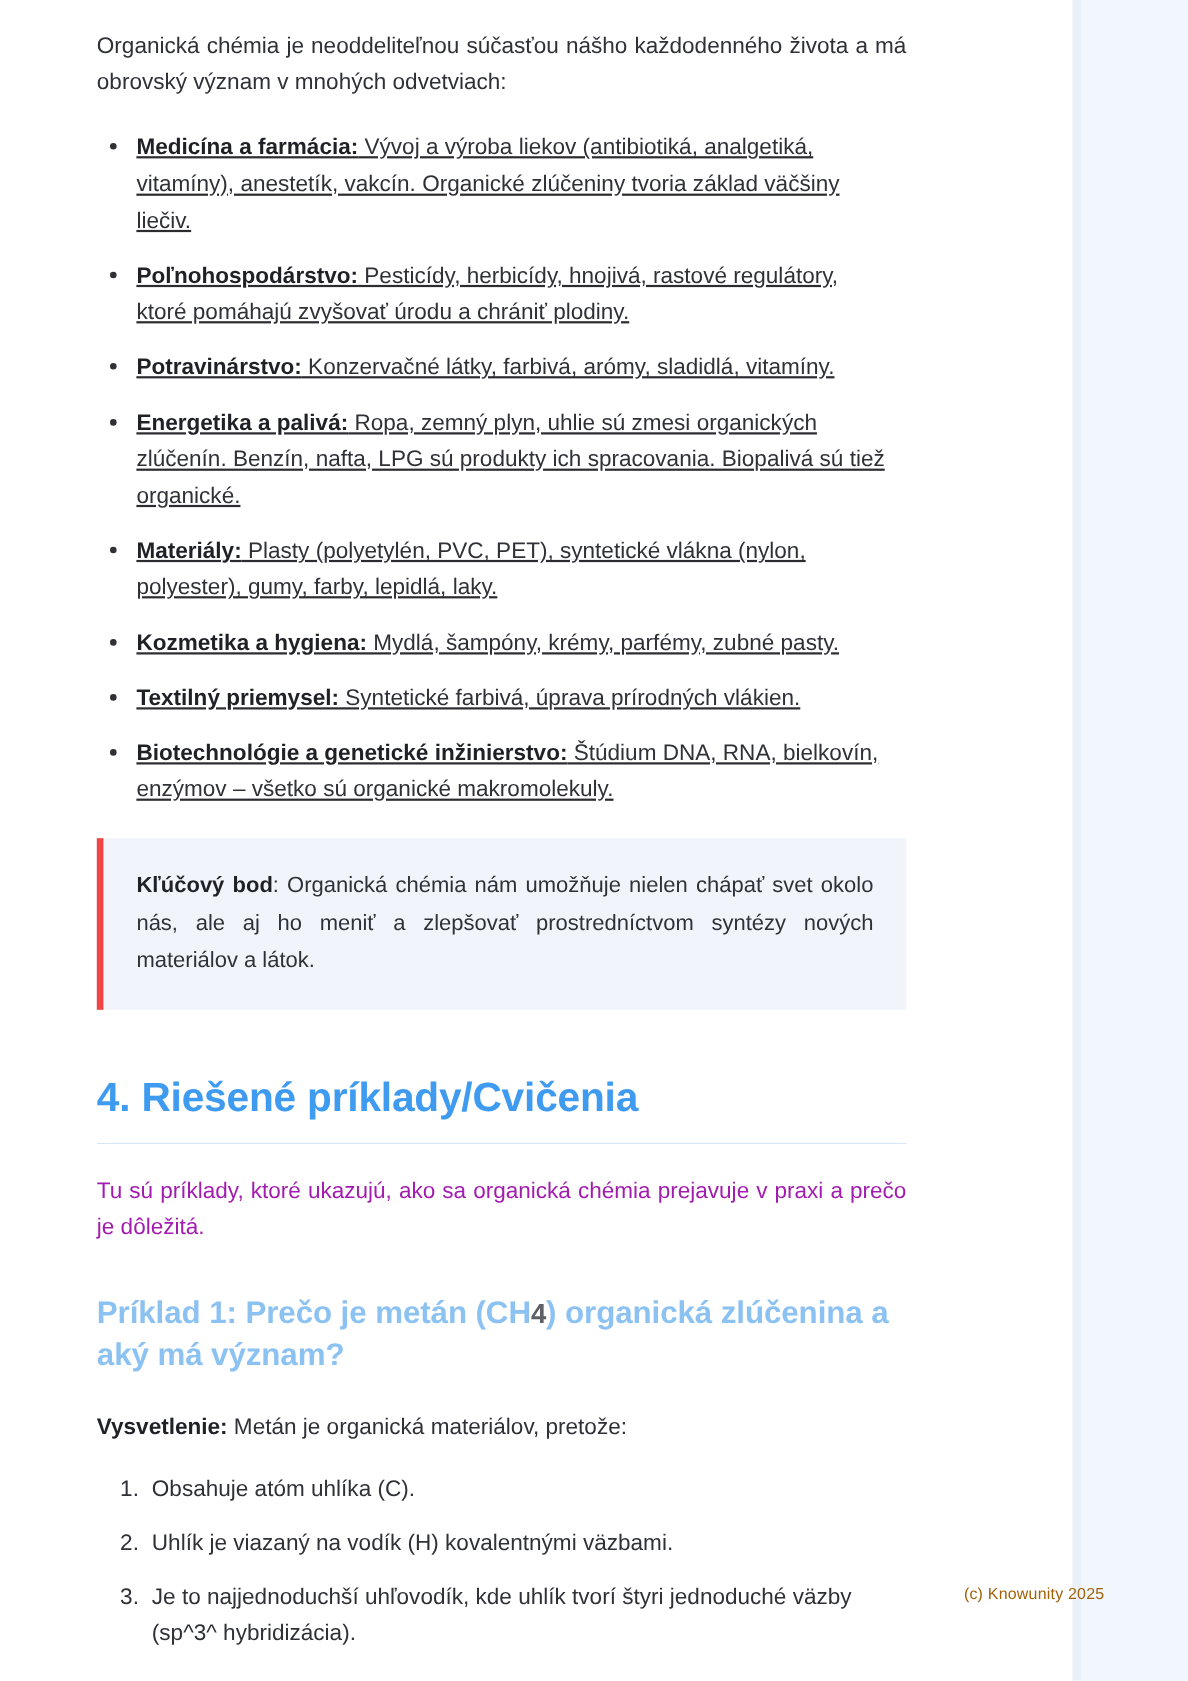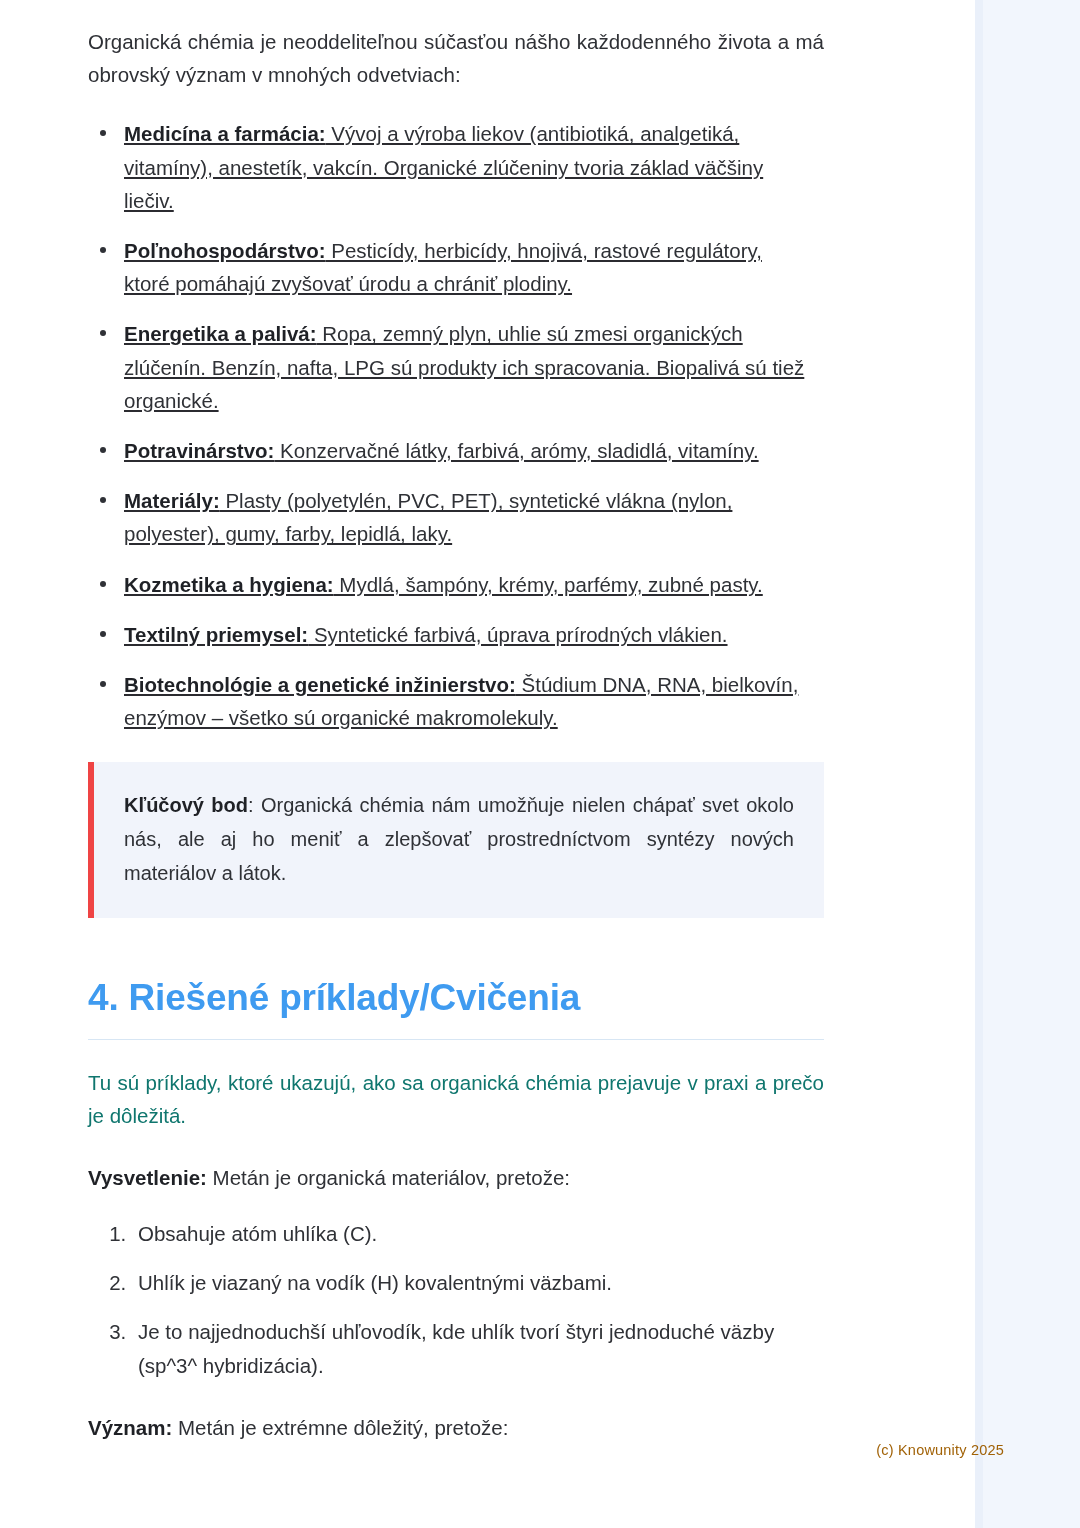--- a/index.html
+++ b/index.html
@@ -109,21 +109,21 @@
     margin-top: 18px;
     height: 1px;
     background: #d7e6f4;
     width: 100%;
   }
   p.body {
     margin: 26px 0 0 0;
     font-size: 20.5px;
     line-height: 1.62;
     text-align: justify;
-    color: #0f766e;
+    color: #a21caf;
   }
   h3.example {
     margin: 44px 0 0 0;
     font-size: 28.5px;
     line-height: 1.33;
     font-weight: bold;
     color: #8cc2f2;
     letter-spacing: -0.1px;
   }
   h3.example .sub {
@@ -172,24 +172,24 @@
     <p class="intro">Organická chémia je neoddeliteľnou súčasťou nášho každodenného života a má obrovský význam v mnohých odvetviach:</p>
 
     <ul class="app-list">
       <li>
         <span class="lbl">Medicína a farmácia:</span><span> Vývoj a výroba liekov (antibiotiká, analgetiká, vitamíny), anestetík, vakcín. Organické zlúčeniny tvoria základ väčšiny liečiv.</span>
       </li>
       <li>
         <span class="lbl">Poľnohospodárstvo:</span><span> Pesticídy, herbicídy, hnojivá, rastové regulátory, ktoré pomáhajú zvyšovať úrodu a chrániť plodiny.</span>
       </li>
       <li>
+        <span class="lbl">Potravinárstvo:</span><span> Konzervačné látky, farbivá, arómy, sladidlá, vitamíny.</span>
+      </li>
+      <li>
         <span class="lbl">Energetika a palivá:</span><span> Ropa, zemný plyn, uhlie sú zmesi organických zlúčenín. Benzín, nafta, LPG sú produkty ich spracovania. Biopalivá sú tiež organické.</span>
-      </li>
-      <li>
-        <span class="lbl">Potravinárstvo:</span><span> Konzervačné látky, farbivá, arómy, sladidlá, vitamíny.</span>
       </li>
       <li>
         <span class="lbl">Materiály:</span><span> Plasty (polyetylén, PVC, PET), syntetické vlákna (nylon, polyester), gumy, farby, lepidlá, laky.</span>
       </li>
       <li>
         <span class="lbl">Kozmetika a hygiena:</span><span> Mydlá, šampóny, krémy, parfémy, zubné pasty.</span>
       </li>
       <li>
         <span class="lbl">Textilný priemysel:</span><span> Syntetické farbivá, úprava prírodných vlákien.</span>
       </li>
@@ -200,20 +200,21 @@
 
     <div class="callout">
       <p><b>Kľúčový bod</b><span>: Organická chémia nám umožňuje nielen chápať svet okolo nás, ale aj ho meniť a zlepšovať prostredníctvom syntézy nových materiálov a látok.</span></p>
     </div>
 
     <h2 class="section">4. Riešené príklady/Cvičenia</h2>
     <div class="rule"></div>
 
     <p class="body">Tu sú príklady, ktoré ukazujú, ako sa organická chémia prejavuje v praxi a prečo je dôležitá.</p>
 
+    <h3 class="example"><span>Príklad 1: Prečo je metán (CH</span><span class="sub">4</span><span>) organická zlúčenina a aký má význam?</span></h3>
 
     <p class="lead"><b>Vysvetlenie:</b><span> Metán je organická materiálov, pretože:</span></p>
 
     <ol class="steps">
       <li>Obsahuje atóm uhlíka (C).</li>
       <li>Uhlík je viazaný na vodík (H) kovalentnými väzbami.</li>
       <li>Je to najjednoduchší uhľovodík, kde uhlík tvorí štyri jednoduché väzby (sp^3^ hybridizácia).</li>
     </ol>
 
     <p class="lead"><b>Význam:</b><span> Metán je extrémne dôležitý, pretože:</span></p>

